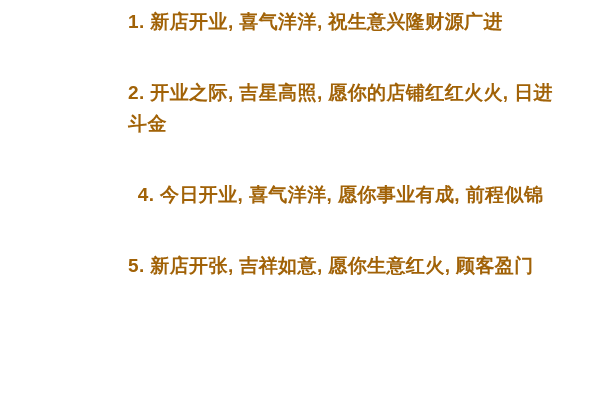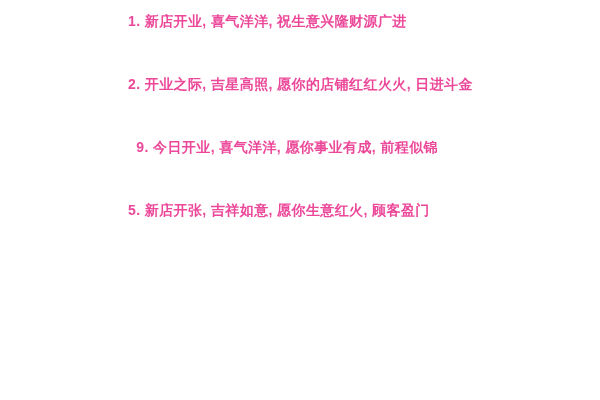--- a/index.html
+++ b/index.html
@@ -15,37 +15,37 @@
   }
   .page {
     position: relative;
     width: 600px;
     height: 400px;
     background: #ffffff;
     box-sizing: border-box;
     padding: 6px 40px 6px 128px;
   }
   .item {
-    color: #ec4899;
-    font-size: 14px;
+    color: #a16207;
+    font-size: 19px;
     line-height: 31px;
     letter-spacing: 0.4px;
     font-weight: 600;
     margin: 0;
     white-space: pre-wrap;
     word-break: break-word;
   }
   .item + .item {
-    margin-top: 32px;
+    margin-top: 40px;
   }
   .item-3 {
     padding-left: 4px;
   }
 </style>
 </head>
 <body>
 
 <div class="page">
   <p class="item item-1">1. 新店开业, 喜气洋洋, 祝生意兴隆财源广进</p>
   <p class="item item-2">2. 开业之际, 吉星高照, 愿你的店铺红红火火, 日进斗金</p>
-  <p class="item item-3"> 9. 今日开业, 喜气洋洋, 愿你事业有成, 前程似锦</p>
+  <p class="item item-3"> 4. 今日开业, 喜气洋洋, 愿你事业有成, 前程似锦</p>
   <p class="item item-4">5. 新店开张, 吉祥如意, 愿你生意红火, 顾客盈门</p>
 </div>
 
 </body></html>

